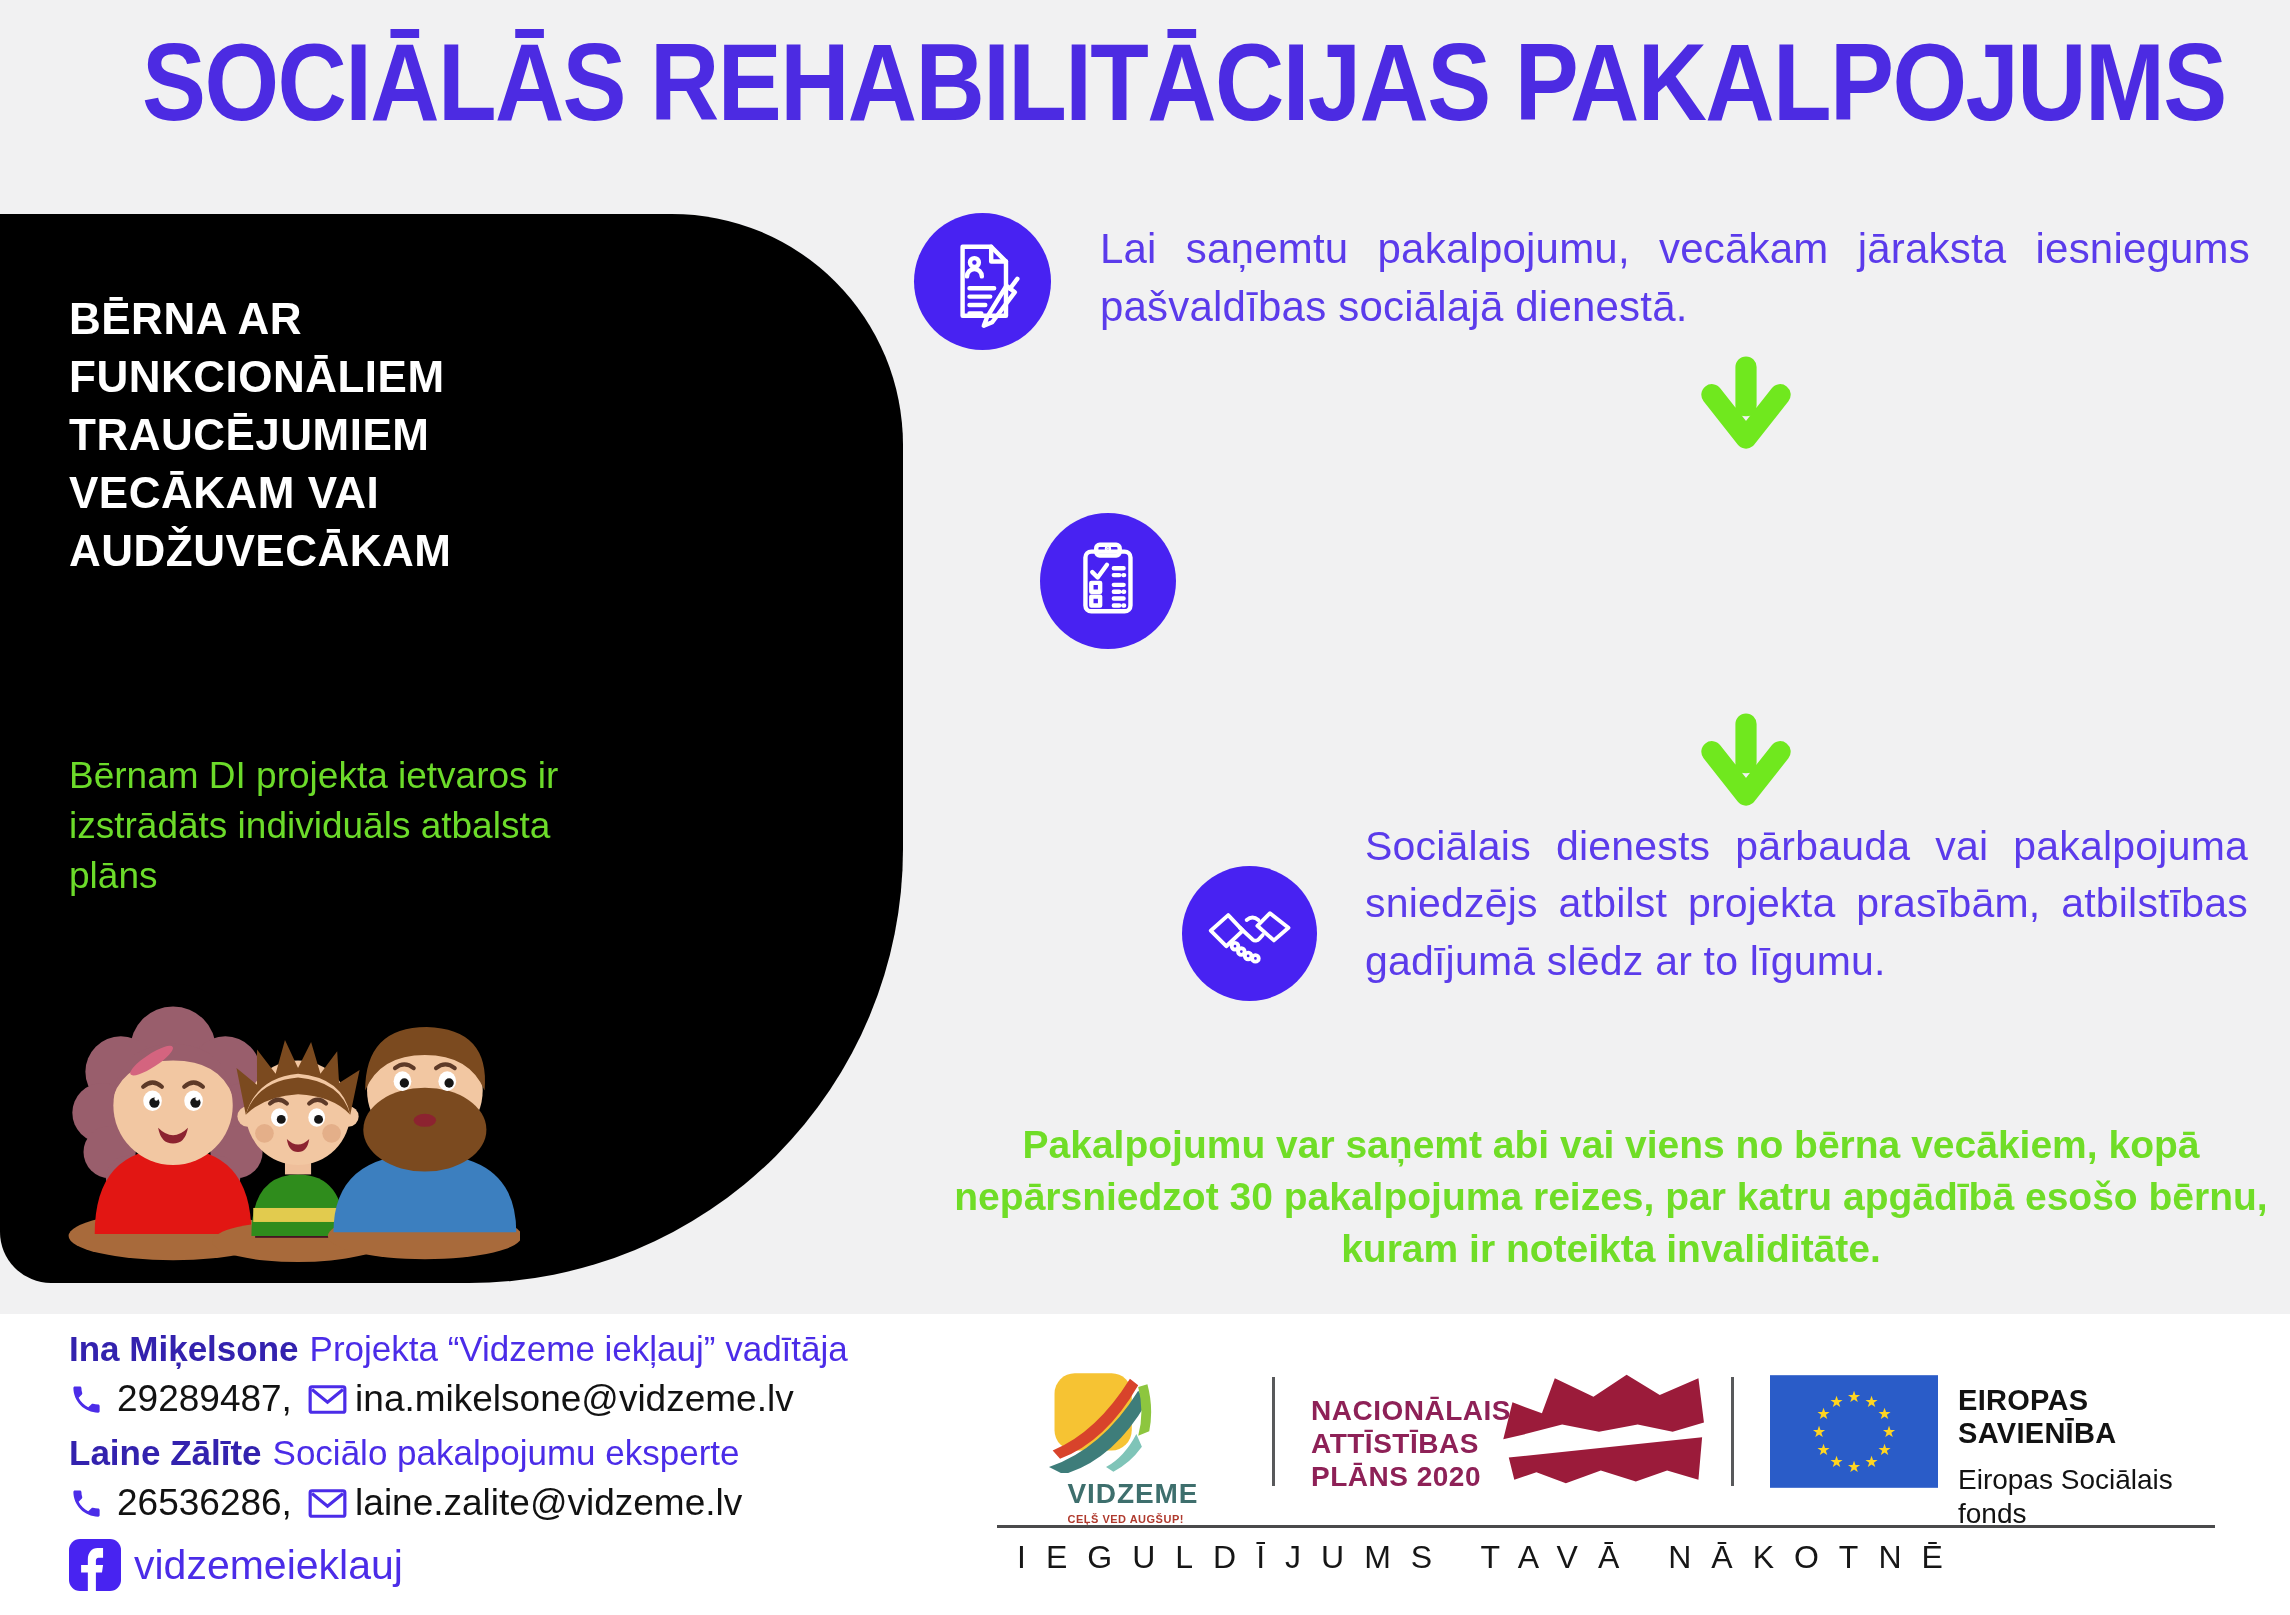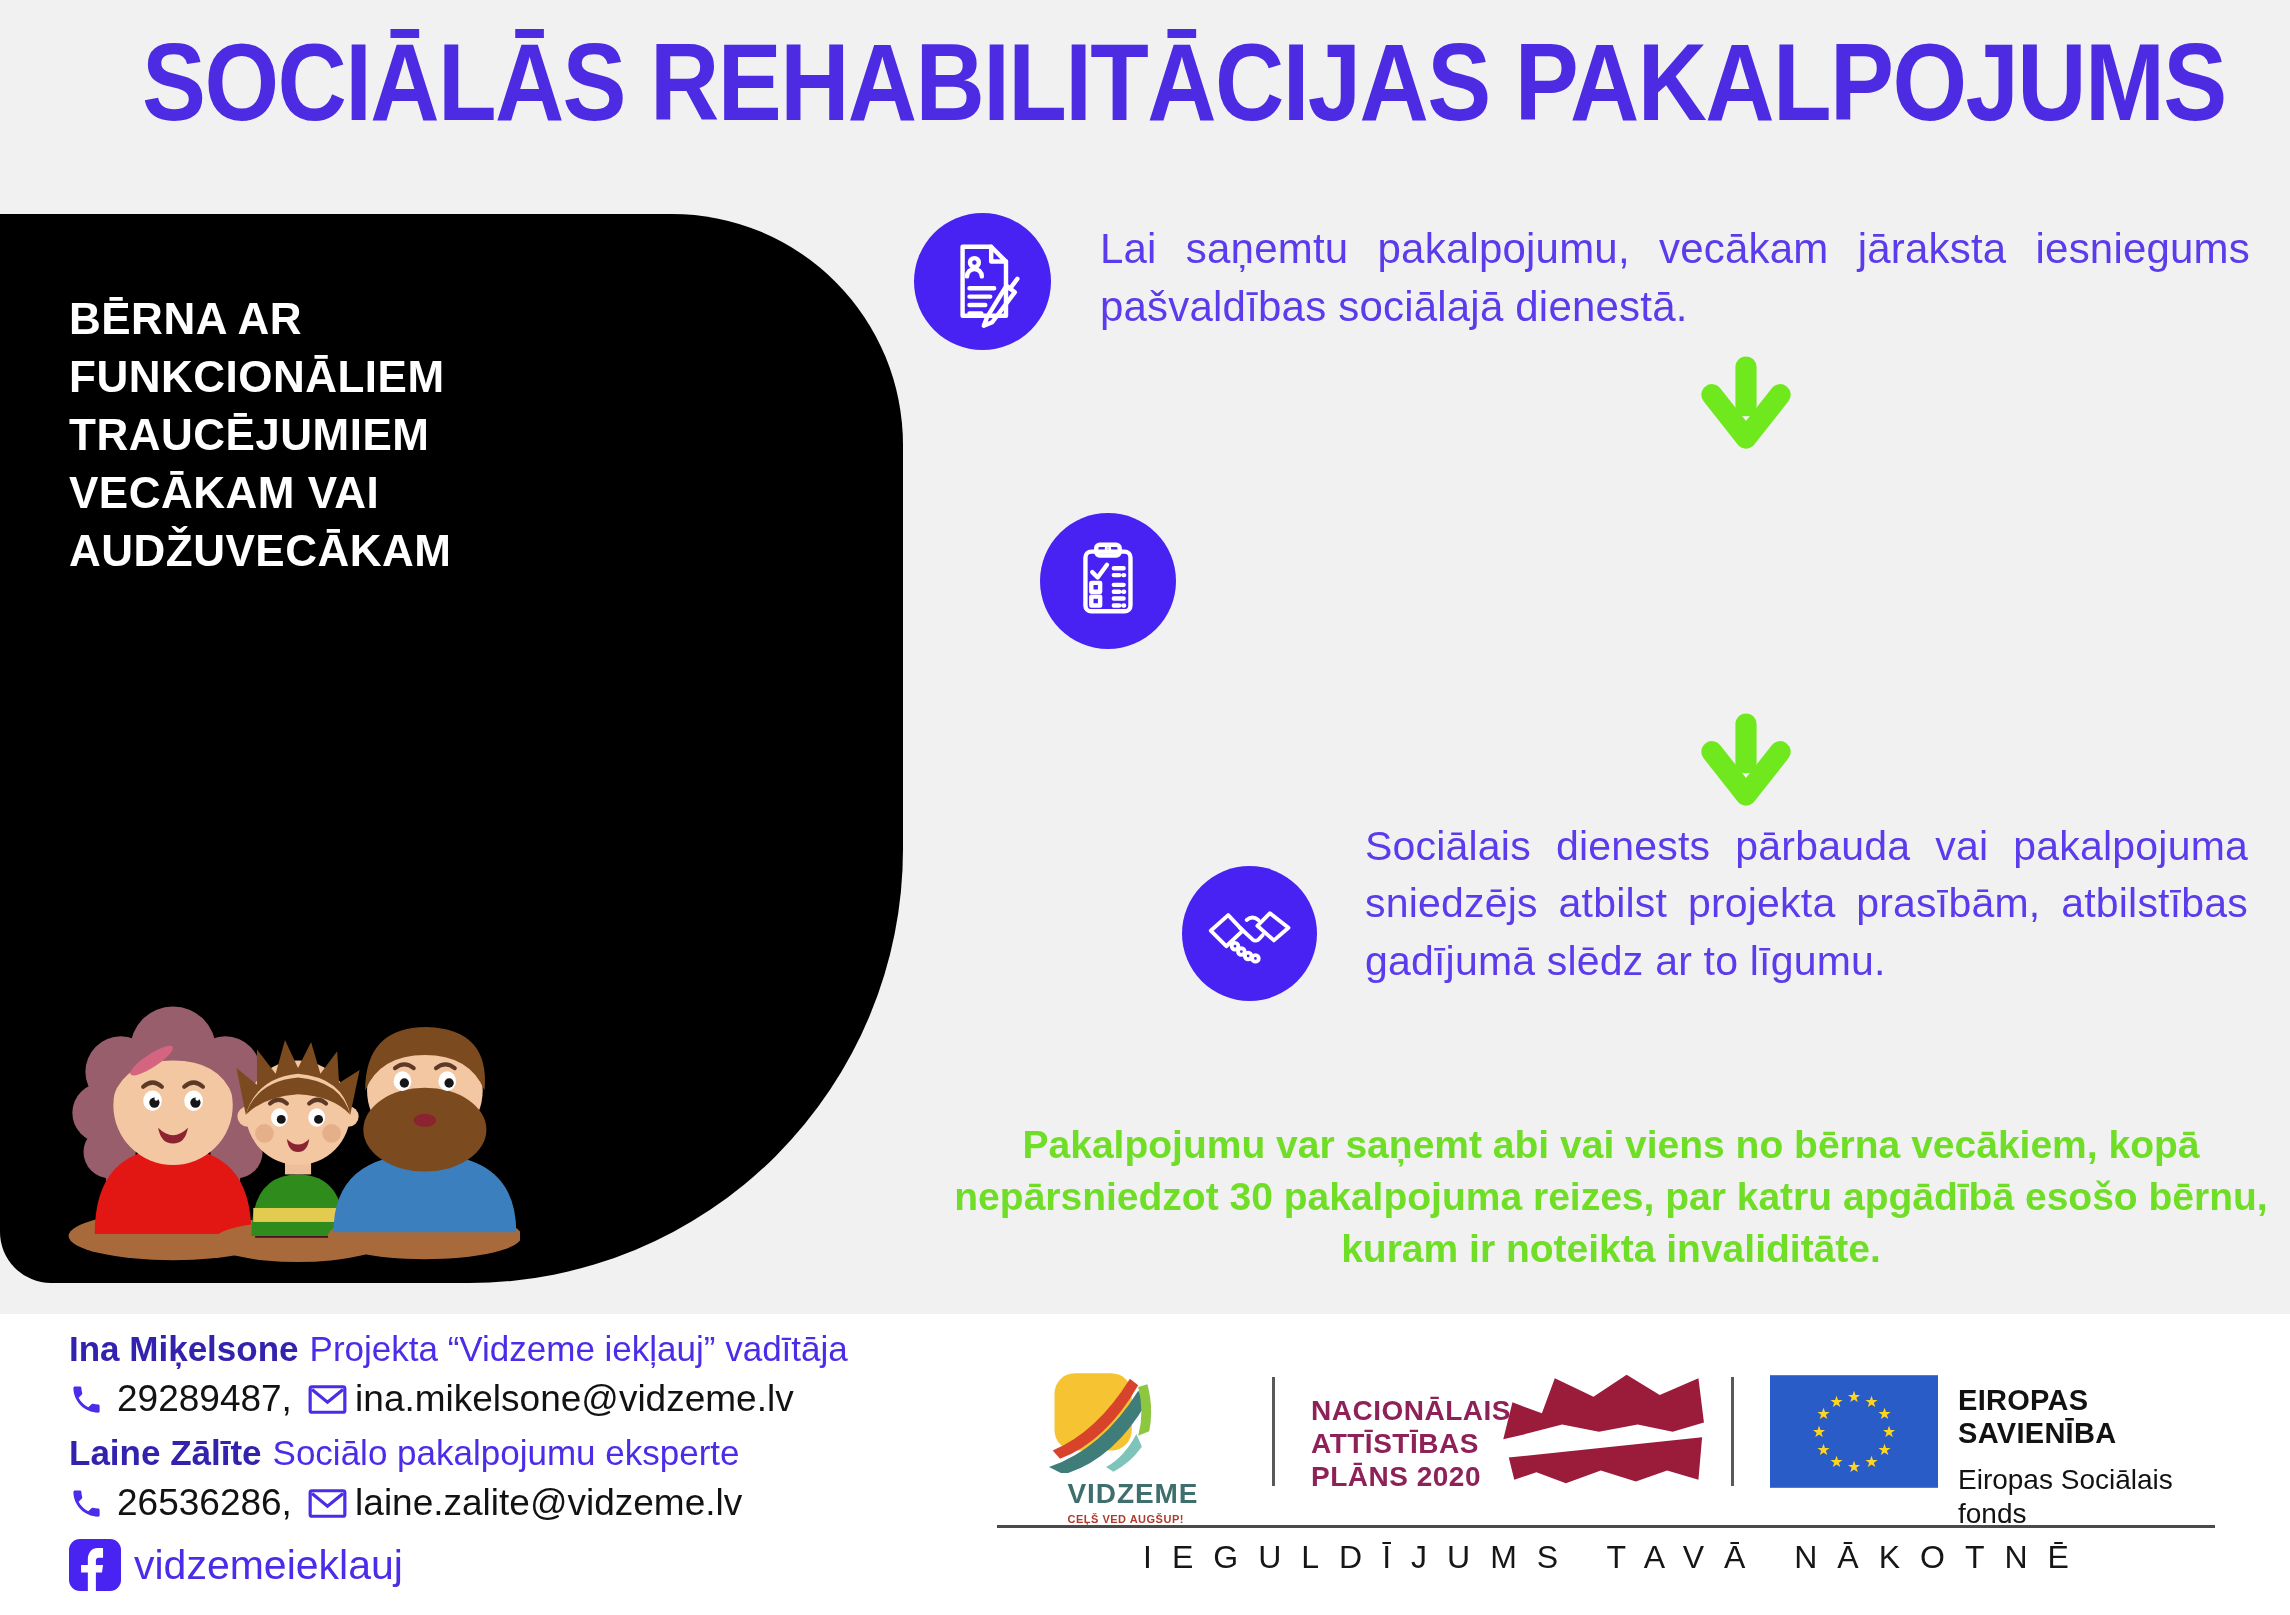--- a/index.html
+++ b/index.html
@@ -76,35 +76,36 @@
   .v-divider { position:absolute; width:2.8px; height:109px; top:1377px; background:#58595B; }
   #divider1 { left:1272px; } #divider2 { left:1731px; }
   .nap-block { position:absolute; left:1311px; top:1394px; color:#8E2157; font-size:28px; font-weight:700; line-height:1.18; letter-spacing:0.5px; }
   .lv-flag { position:absolute; left:1490px; top:1371px; width:218px; height:116px; }
   .eu-flag { position:absolute; left:1770px; top:1375px; width:168px; height:113px; }
   .eu-text { position:absolute; left:1958px; top:1384px; width:277px; }
   .eu-title { font-size:29px; font-weight:700; color:#121212; letter-spacing:0.3px; }
   .eu-sub { font-size:28px; color:#121212; margin-top:13px; width:235px; line-height:1.2; }
   .footer-rule { position:absolute; left:997px; top:1525px; width:1218px; height:2.8px; background:#4A4A4B; }
   .footer-slogan {
-    position:absolute; left:997px; top:1539px; width:1218px; text-align:center;
+    position:absolute; left:997px; top:1539px; width:1218px; 
     font-size:32px; color:#161616; letter-spacing:20px; padding-left:20px; font-weight:500;
   }
 </style>
 </head>
 <body>
 
 <div id="canvas">
 
   <div class="title-wrap">
     <span>SOCIĀLĀS REHABILITĀCIJAS PAKALPOJUMS</span>
   </div>
 
   <div class="blob">
     <div class="blob-heading">BĒRNA AR FUNKCIONĀLIEM TRAUCĒJUMIEM VECĀKAM VAI AUDŽUVECĀKAM</div>
+    <div class="blob-note">Bērnam DI projekta ietvaros ir izstrādāts individuāls atbalsta plāns</div>
 
     <svg class="family" viewBox="0 0 490 300">
 
       <g>
         <ellipse cx="118" cy="262" rx="112" ry="26" fill="#A86A3B"></ellipse>
         <circle cx="118" cy="62" r="46" fill="#995E6C"></circle>
         <circle cx="62" cy="86" r="38" fill="#995E6C"></circle>
           <circle cx="174" cy="86" r="38" fill="#995E6C"></circle>
         <circle cx="42" cy="130" r="32" fill="#995E6C"></circle>
           <circle cx="194" cy="130" r="32" fill="#995E6C"></circle>

